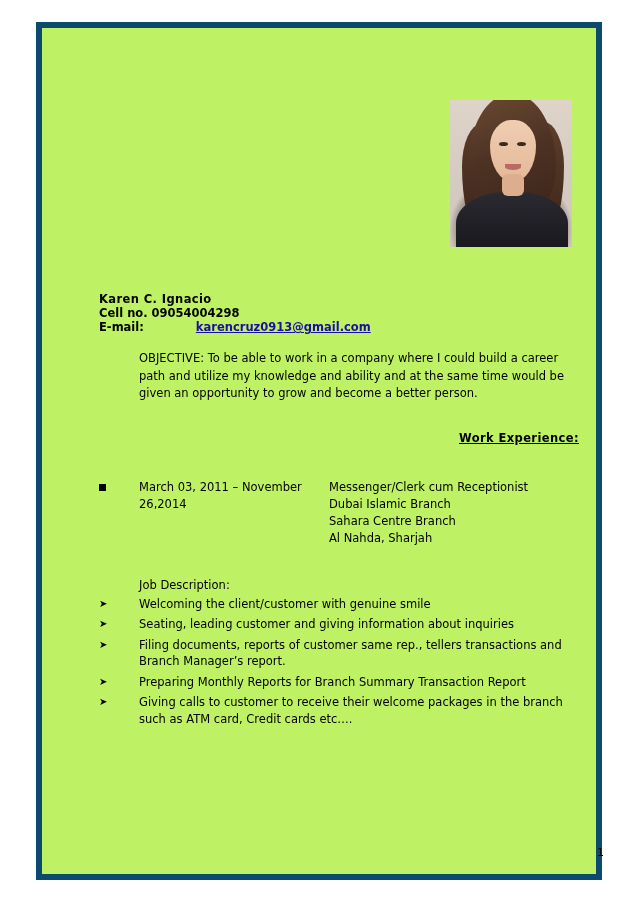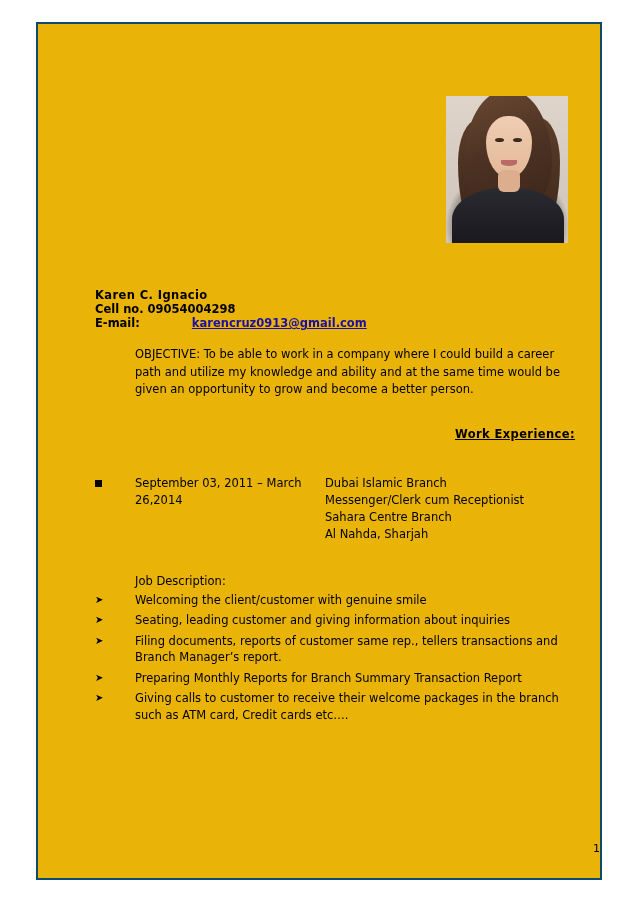--- a/index.html
+++ b/index.html
@@ -20,22 +20,22 @@
     height: 903px;
     background: #ffffff;
     box-sizing: border-box;
   }
   .sheet {
     position: absolute;
     left: 36px;
     top: 22px;
     width: 566px;
     height: 858px;
-    background: #eab308;
-    border: 2px solid #0c4a6e;
+    background: #bef264;
+    border: 6px solid #0c4a6e;
     box-sizing: border-box;
   }
   .photo {
     position: absolute;
     left: 408px;
     top: 72px;
     width: 122px;
     height: 147px;
     overflow: hidden;
     background: #cfc6bd;
@@ -226,24 +226,24 @@
         <span>E-mail: </span><a class="email-link" href="#">karencruz0913@gmail.com</a>
       </div>
 
       <div class="objective">OBJECTIVE: To be able to work in a company where I could build a career path and utilize my knowledge and ability and at the same time would be given an opportunity to grow and become a better person.</div>
 
       <div class="section-title">Work Experience:</div>
 
       <div class="exp-block">
         <div class="exp-row">
           <div class="sq-bullet"></div>
-          <div class="exp-dates">September 03, 2011 – March 26,2014</div>
+          <div class="exp-dates">March 03, 2011 – November 26,2014</div>
           <div class="exp-company">
+            <div>Messenger/Clerk cum Receptionist</div>
             <div>Dubai Islamic Branch</div>
-            <div>Messenger/Clerk cum Receptionist</div>
             <div>Sahara Centre Branch</div>
             <div>Al Nahda, Sharjah</div>
           </div>
         </div>
 
         <div class="jobdesc-title">Job Description:</div>
 
         <div class="duties">
           <div class="duty">
             <div class="arrow">➤</div>

